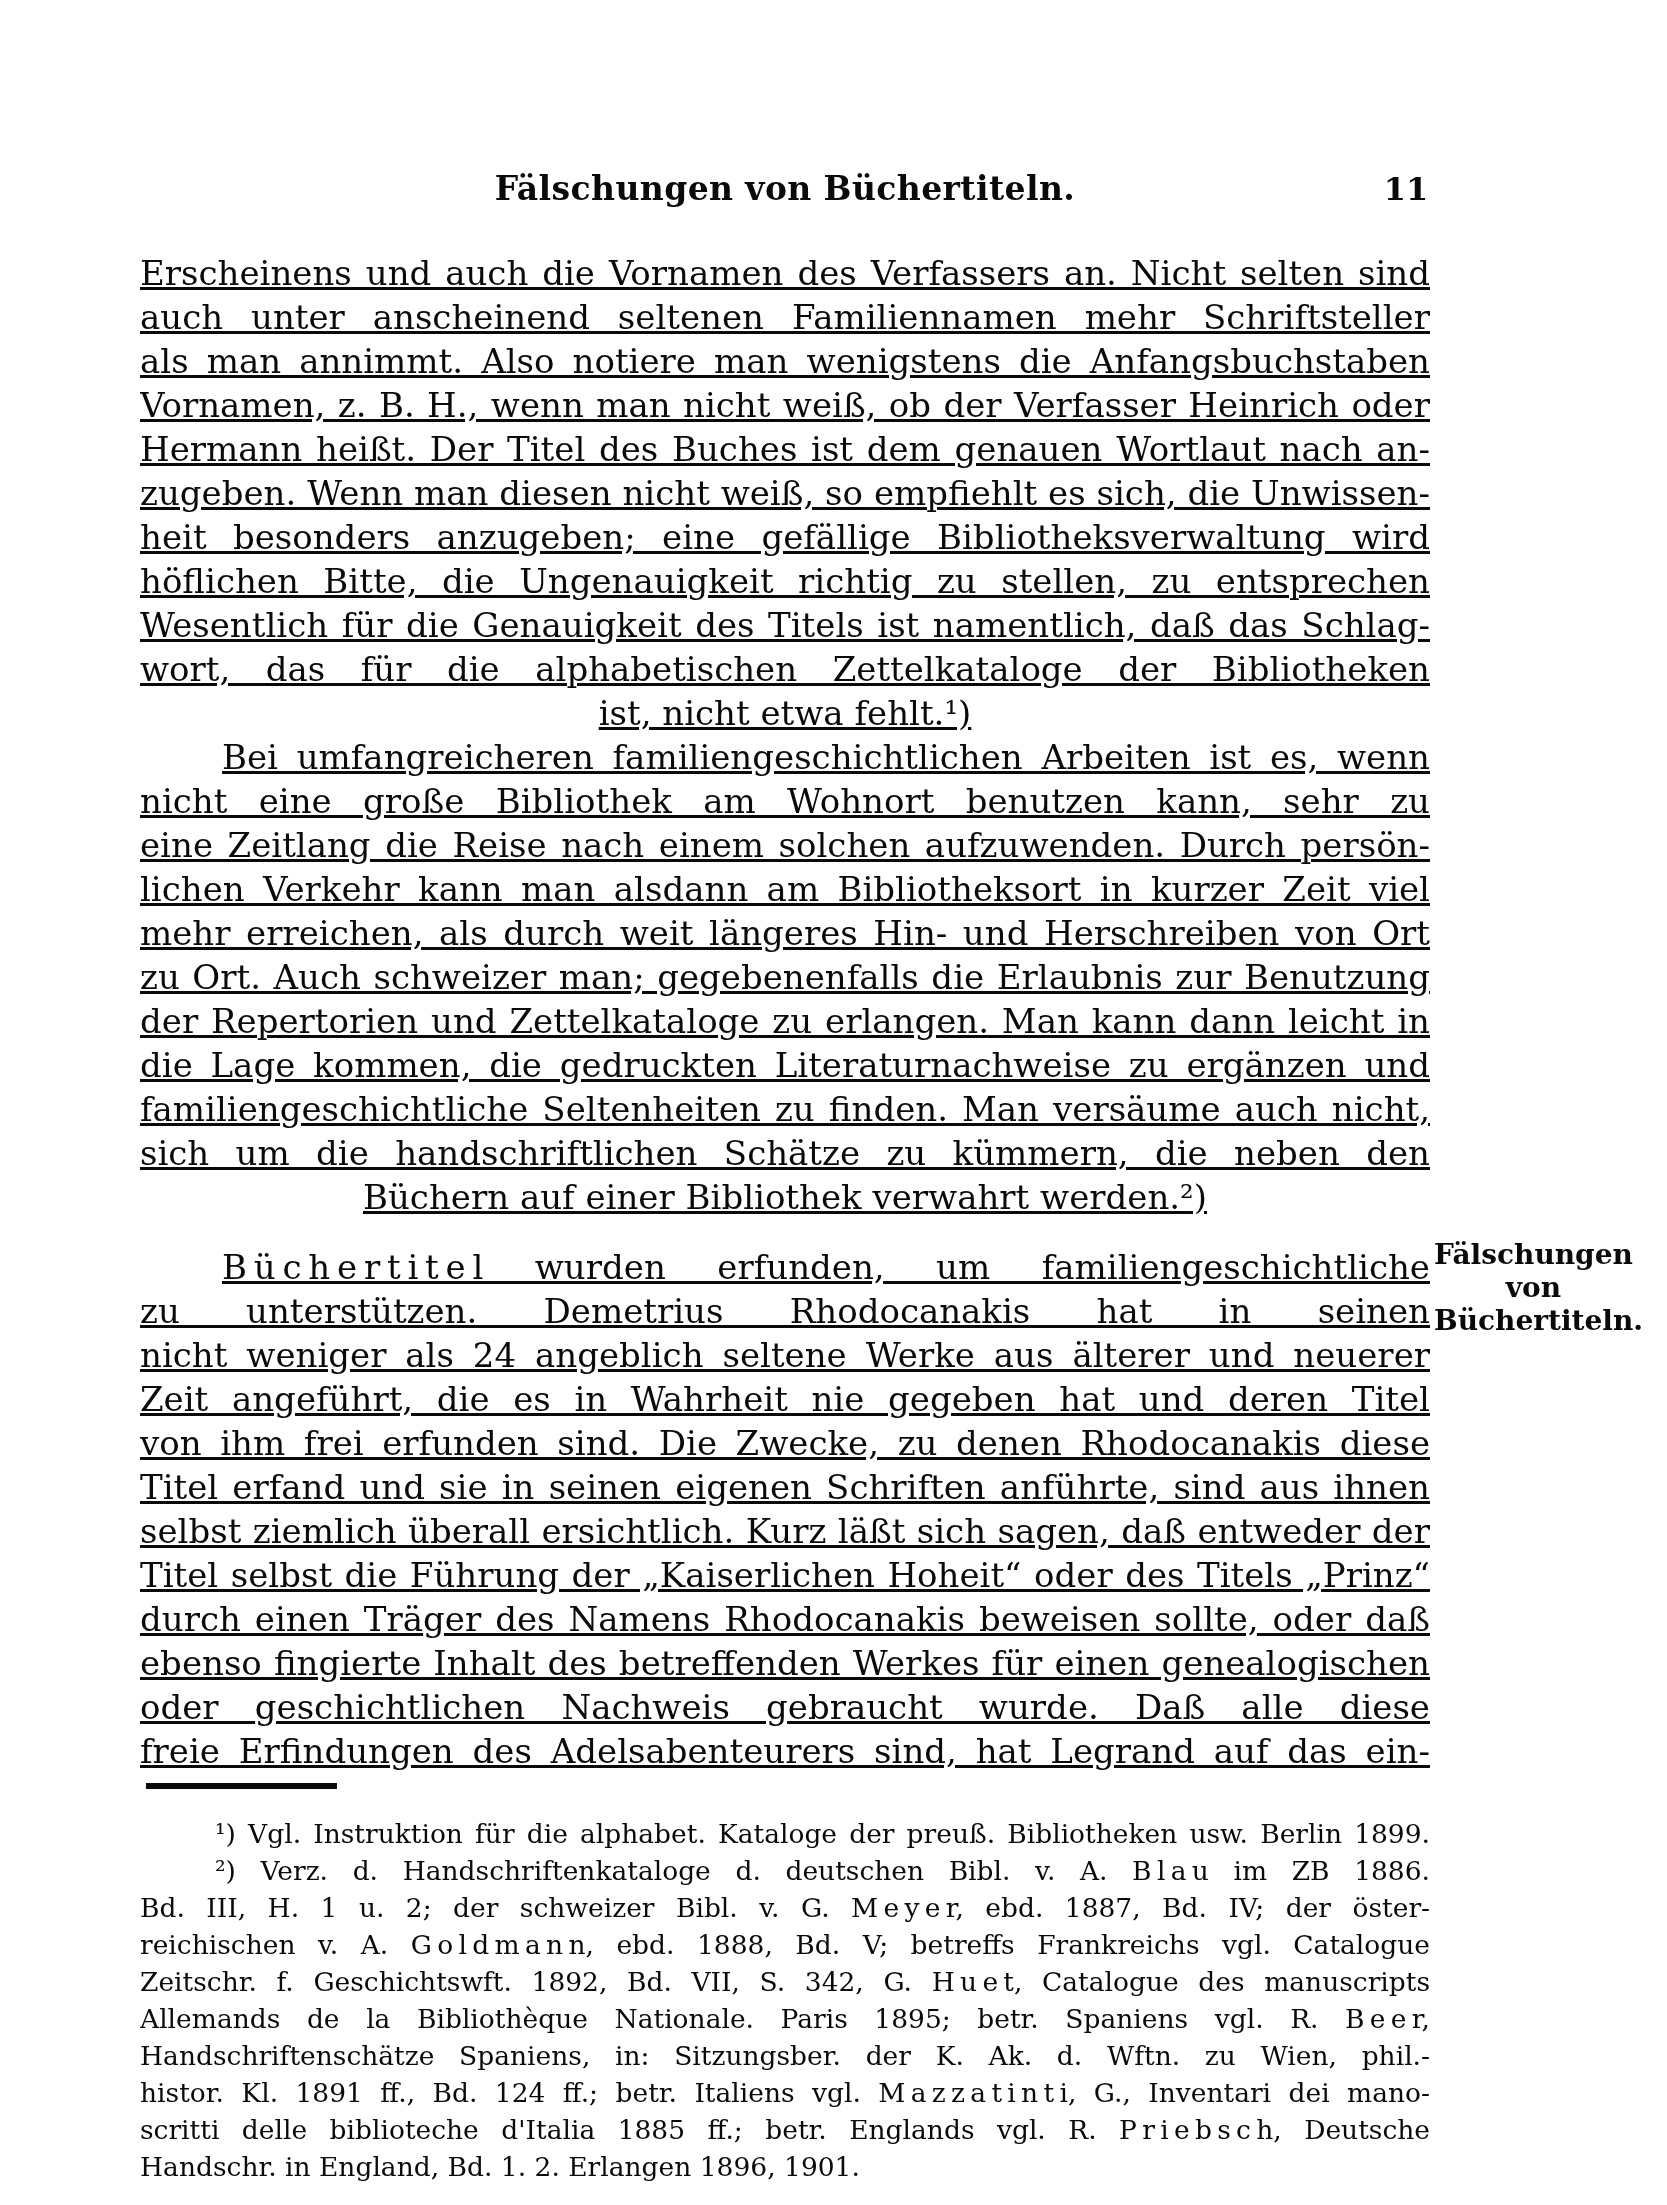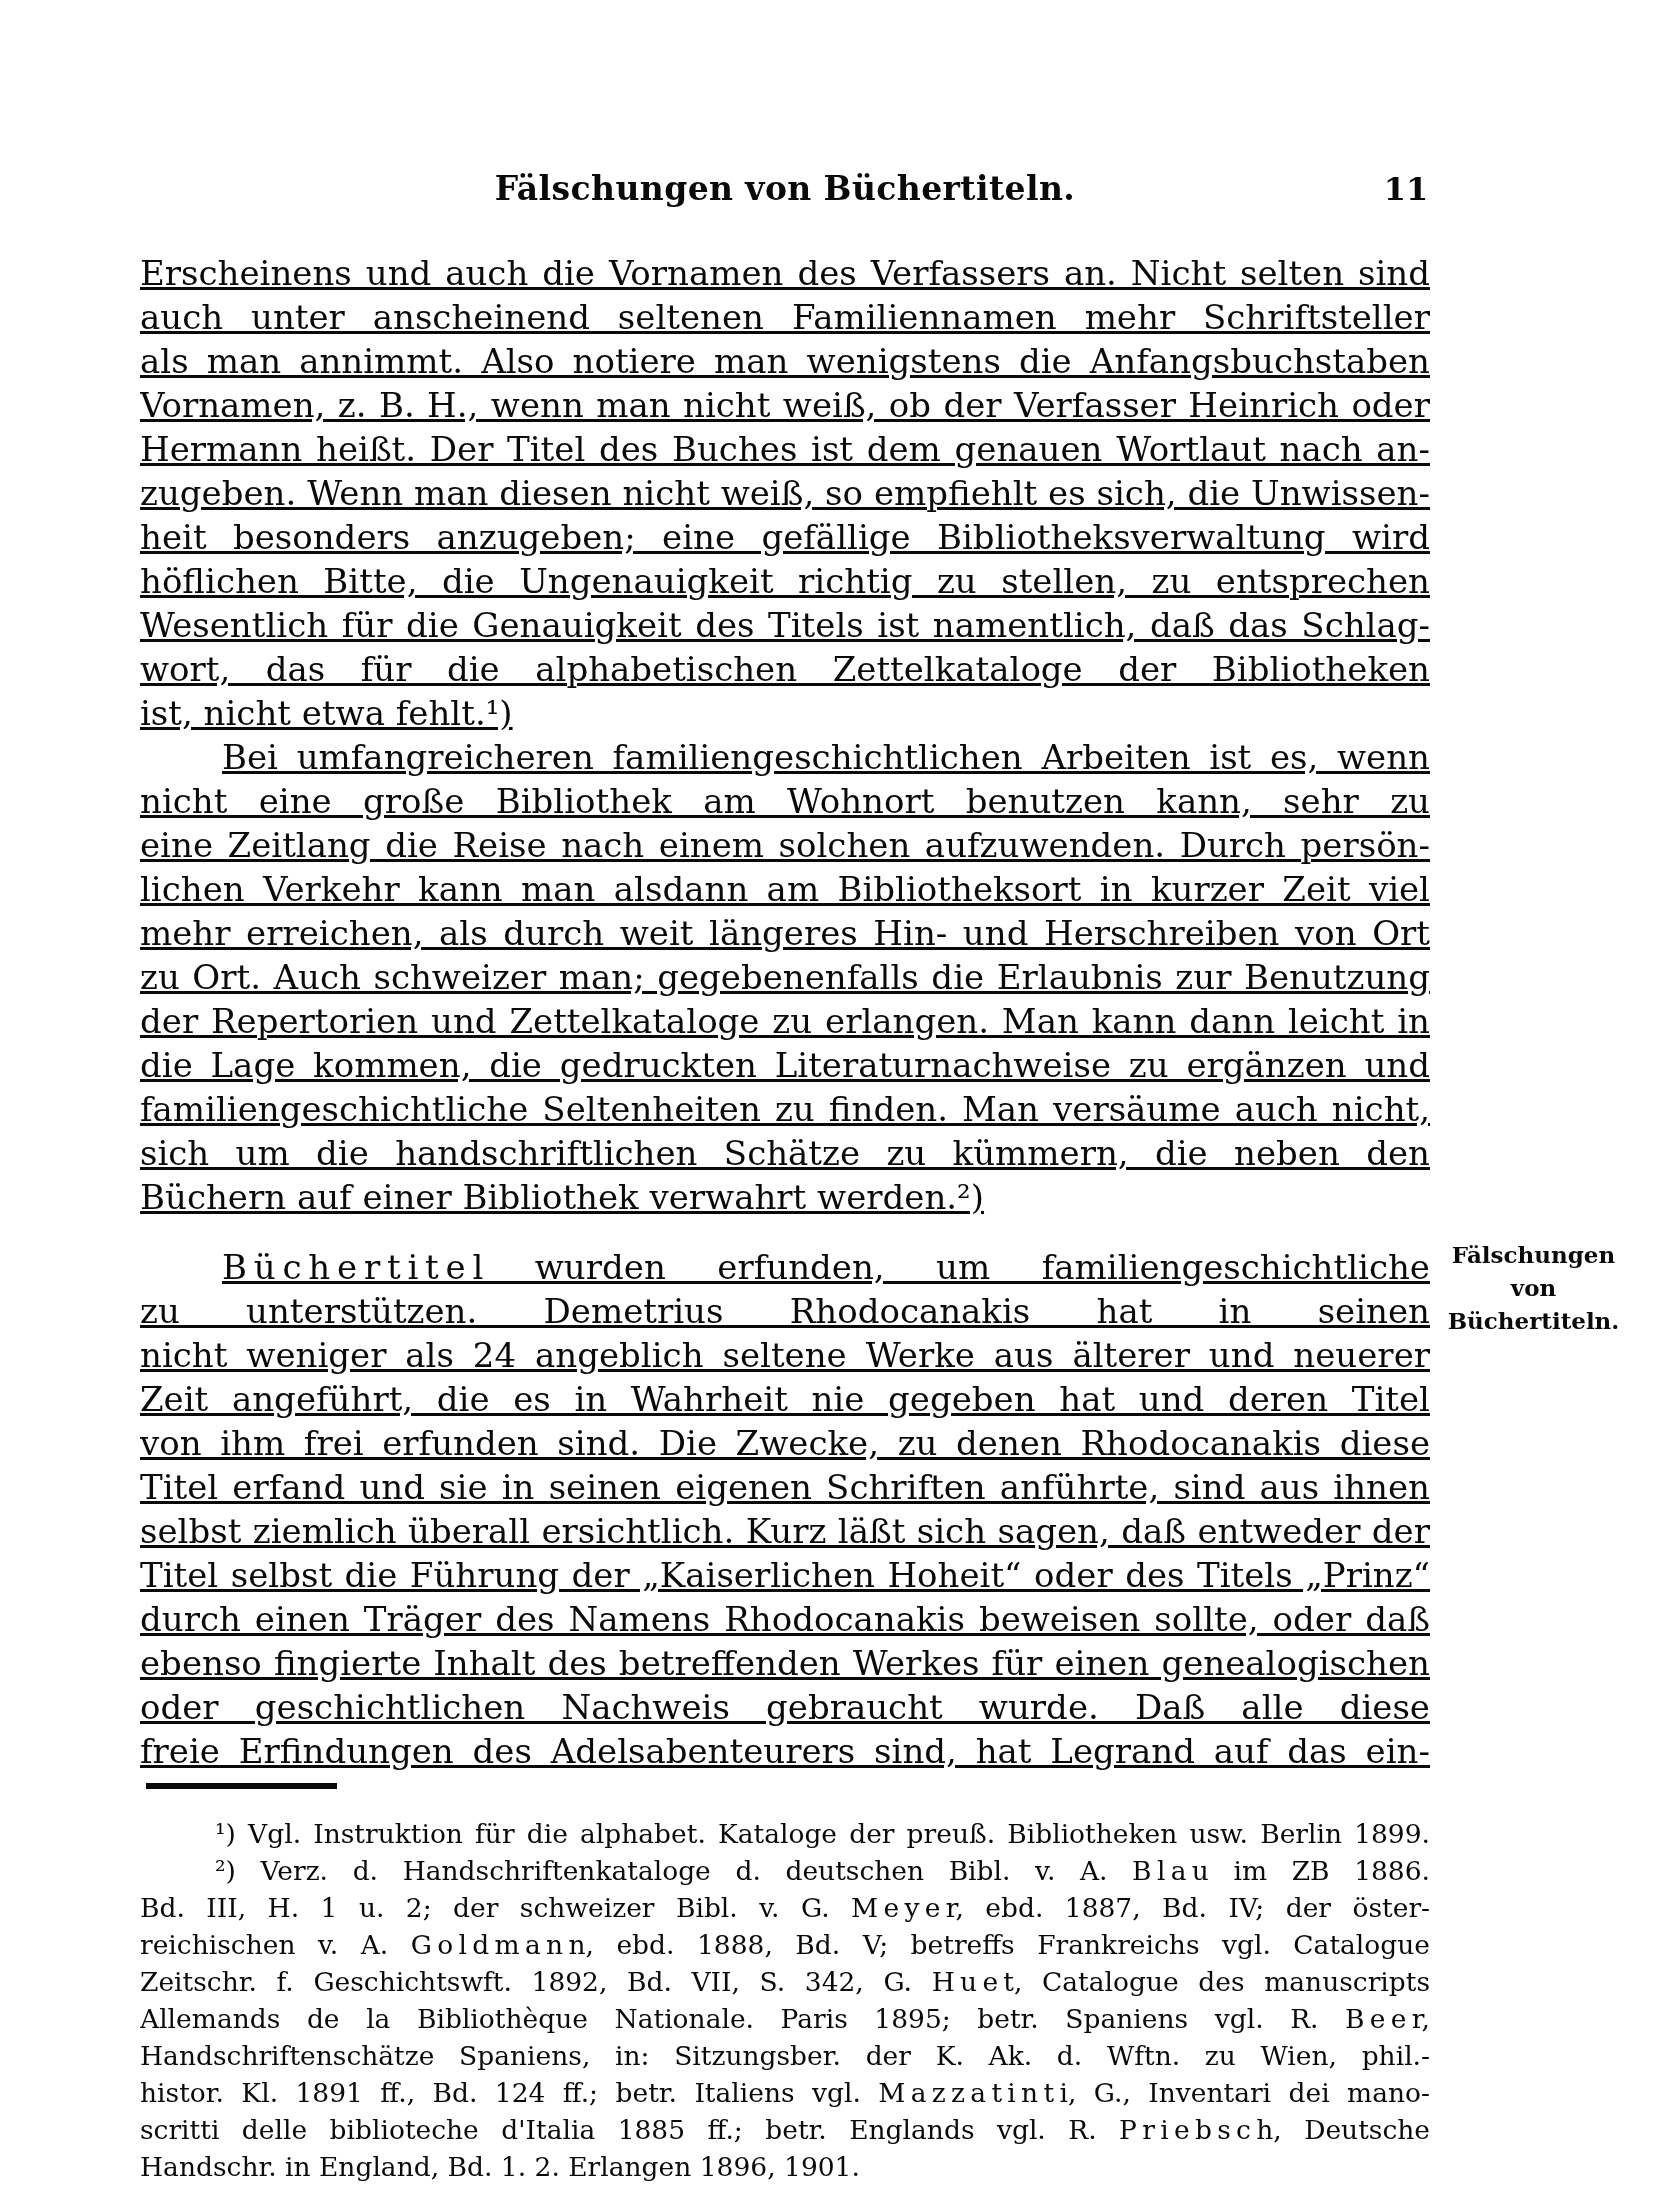--- a/index.html
+++ b/index.html
@@ -27,31 +27,32 @@
     font-weight:bold;
     font-size:32px;line-height:44px;
   }
   
   .bodytext{top:251px;}
   .tline{
     font-size:34px;
     line-height:44px;height:44px;
     overflow:hidden;
     white-space:normal;
+    text-align:center;
   }
   .just{text-align:justify;text-align-last:justify;}
   .ind{text-indent:82px;}
   .para{margin:0;text-decoration:underline;}
   .gap-before{margin-top:25.6px;}
   
   .margin-note{
     position:absolute;left:1434px;top:1238px;width:199px;
     text-align:center;
     font-weight:bold;
-    font-size:23px;line-height:33px;
+    font-size:28px;line-height:33px;
   }
   
   .rule{
     position:absolute;left:146px;top:1783px;
     width:191px;height:5.7px;
     background:#0a0a0a;
   }
   .footnotes{top:1815px;}
   .fline{
     font-size:26.5px;

